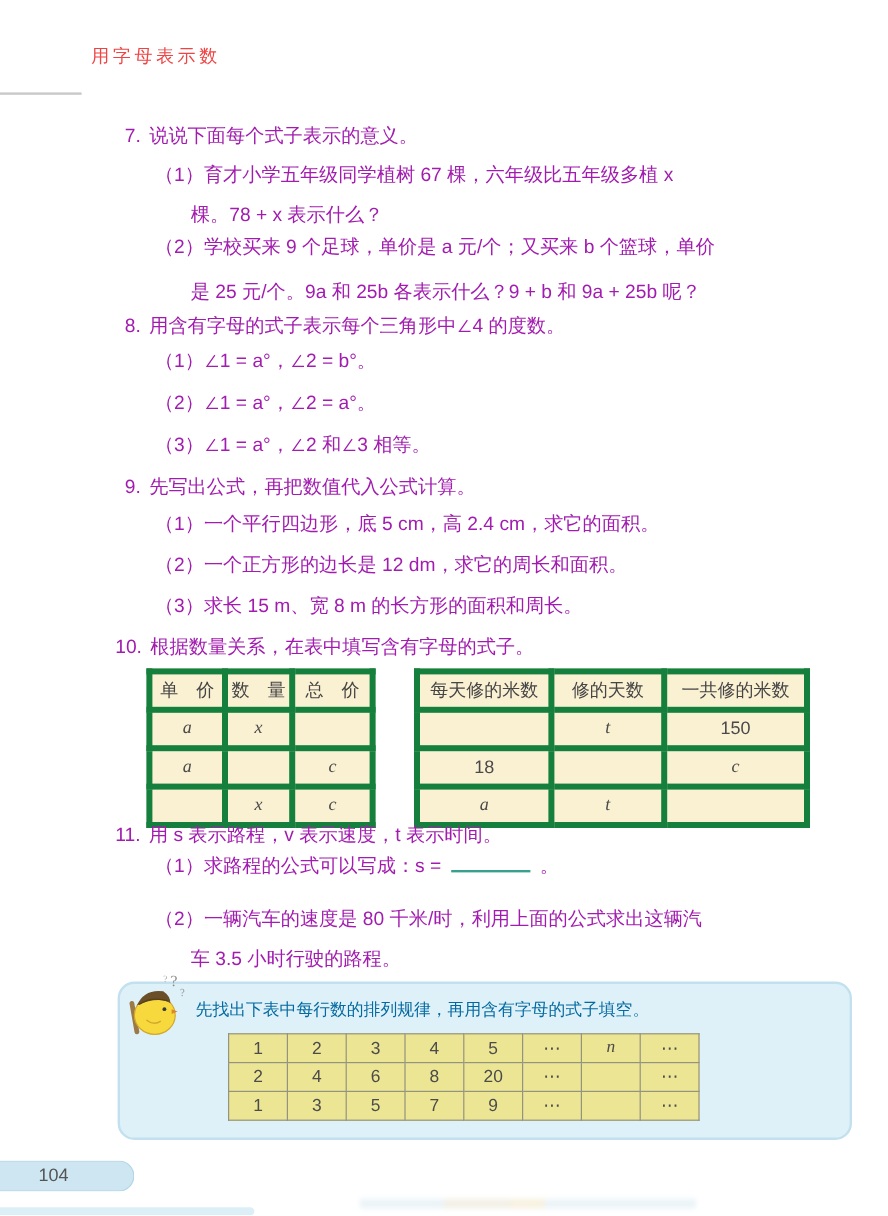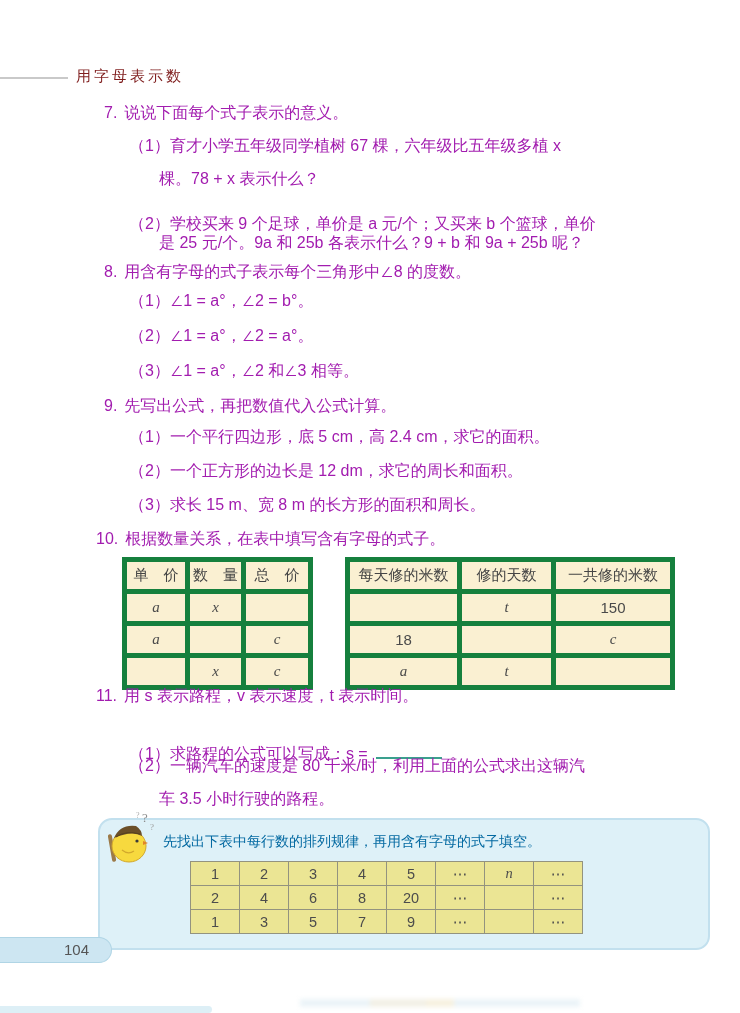--- a/index.html
+++ b/index.html
@@ -5,66 +5,66 @@
   html,body{margin:0;padding:0;}
   .page{
     position:relative;
     width:740px;height:1013px;
     background:#ffffff;
     font-family:"Liberation Sans", sans-serif;
     color:#3b3b3b;
     overflow:hidden;
   }
   .hdr-line{position:absolute;left:0;top:77px;width:68px;height:2px;background:#c9c9c9;}
-  .hdr-title{position:absolute;left:76px;top:67px;font-size:15px;letter-spacing:3px;color:#7f1d1d;}
+  .hdr-title{position:absolute;left:76px;top:38px;font-size:15px;letter-spacing:3px;color:#ef4444;}
   .line{position:absolute;font-size:16px;white-space:nowrap;color:#a21caf;}
   .qnum{display:inline-block;margin-right:7px;}
   
   .ptable{position:absolute;border-collapse:collapse;background:#faf0d2;}
   .ptable td{border:5px solid #15803d;text-align:center;vertical-align:middle;
     font-size:15px;color:#4a4a4a;height:27px;padding:0;}
   .ptable .hd{font-size:15px;color:#454545;}
   .math{font-family:"Liberation Serif", serif;font-style:italic;}
   
   .blank{display:inline-block;width:66px;height:14px;border-bottom:2px solid #3aa08e;margin:0 8px 0 8px;}
   
   .tipbox{position:absolute;left:98px;top:818px;width:612px;height:132px;
     background:#def1f8;border:2px solid #c2e0ee;border-radius:14px;box-sizing:border-box;}
   .tiptext{position:absolute;left:163px;top:833px;font-size:14px;color:#0369a1;white-space:nowrap;}
   .ttable{position:absolute;left:190px;top:861px;border-collapse:collapse;background:#ebe594;}
   .ttable td{border:1px solid #93937f;width:48px;height:23px;text-align:center;
     font-size:14.5px;color:#4c4c4c;padding:0;}
   .mascot{position:absolute;left:102px;top:810px;width:56px;height:60px;}
   
-  .pill{position:absolute;left:0;top:937px;width:112px;height:26px;
+  .pill{position:absolute;left:0;top:967px;width:112px;height:26px;
     background:#cde6f2;border:1px solid #b0d5e5;border-left:none;
     border-radius:0 13px 13px 0;box-sizing:border-box;
-    text-align:right;line-height:24px;font-size:15px;color:#555;padding-right:22px;}
+    text-align:center;line-height:24px;font-size:15px;color:#555;padding-right:22px;}
   .bstrip{position:absolute;left:0;top:1006px;width:212px;height:7px;background:#ddeff6;border-radius:0 4px 4px 0;}
   .smudge{position:absolute;left:300px;top:999px;width:280px;height:8px;opacity:.55;filter:blur(2px);
     background:linear-gradient(90deg,#dcebf2 0 25%,#e8e4d2 25% 45%,#f0e6c8 45% 55%,#dcebf2 55% 100%);}
 </style>
 </head>
 <body>
 
 <div class="page">
 
   <div class="hdr-line"></div>
   <div class="hdr-title">用字母表示数</div>
 
   <div class="line" style="left:104px;top:103px;">
     <span class="qnum">7.</span><span>说说下面每个式子表示的意义。</span>
   </div>
   <div class="line" style="left:129px;top:136px;">（1）育才小学五年级同学植树 67 棵，六年级比五年级多植 x</div>
   <div class="line" style="left:159px;top:169px;">棵。78 + x 表示什么？</div>
-  <div class="line" style="left:129px;top:214px;">（2）学校买来 9 个足球，单价是 a 元/个；又买来 b 个篮球，单价</div>
+  <div class="line" style="left:129px;top:196px;">（2）学校买来 9 个足球，单价是 a 元/个；又买来 b 个篮球，单价</div>
   <div class="line" style="left:159px;top:233px;">是 25 元/个。9a 和 25b 各表示什么？9 + b 和 9a + 25b 呢？</div>
 
   <div class="line" style="left:104px;top:262px;">
-    <span class="qnum">8.</span><span>用含有字母的式子表示每个三角形中∠8 的度数。</span>
+    <span class="qnum">8.</span><span>用含有字母的式子表示每个三角形中∠4 的度数。</span>
   </div>
   <div class="line" style="left:129px;top:291px;">（1）∠1 = a°，∠2 = b°。</div>
   <div class="line" style="left:129px;top:326px;">（2）∠1 = a°，∠2 = a°。</div>
   <div class="line" style="left:129px;top:361px;">（3）∠1 = a°，∠2 和∠3 相等。</div>
 
   <div class="line" style="left:104px;top:396px;">
     <span class="qnum">9.</span><span>先写出公式，再把数值代入公式计算。</span>
   </div>
   <div class="line" style="left:129px;top:427px;">（1）一个平行四边形，底 5 cm，高 2.4 cm，求它的面积。</div>
   <div class="line" style="left:129px;top:461px;">（2）一个正方形的边长是 12 dm，求它的周长和面积。</div>
@@ -120,21 +120,21 @@
       <td class="math">a</td>
       <td class="math">t</td>
       <td></td>
     </tr>
   </tbody>
     </table>
 
   <div class="line" style="left:96px;top:686px;">
     <span class="qnum">11.</span><span>用 s 表示路程，v 表示速度，t 表示时间。</span>
   </div>
-  <div class="line" style="left:129px;top:743px;">
+  <div class="line" style="left:129px;top:711px;">
     <span>（1）求路程的公式可以写成：s =</span><span class="blank"></span><span>。</span>
   </div>
   <div class="line" style="left:129px;top:756px;">（2）一辆汽车的速度是 80 千米/时，利用上面的公式求出这辆汽</div>
   <div class="line" style="left:159px;top:789px;">车 3.5 小时行驶的路程。</div>
 
   <div class="tipbox"></div>
 
   <svg class="mascot" viewBox="0 0 56 60">
     <rect x="8" y="24" width="4" height="28" rx="2" fill="#9c7a48" transform="rotate(-10 10 38)"></rect>
     <ellipse cx="27" cy="36" rx="17" ry="16" fill="#f7d93e" stroke="#d2a82c" stroke-width="1"></ellipse>

